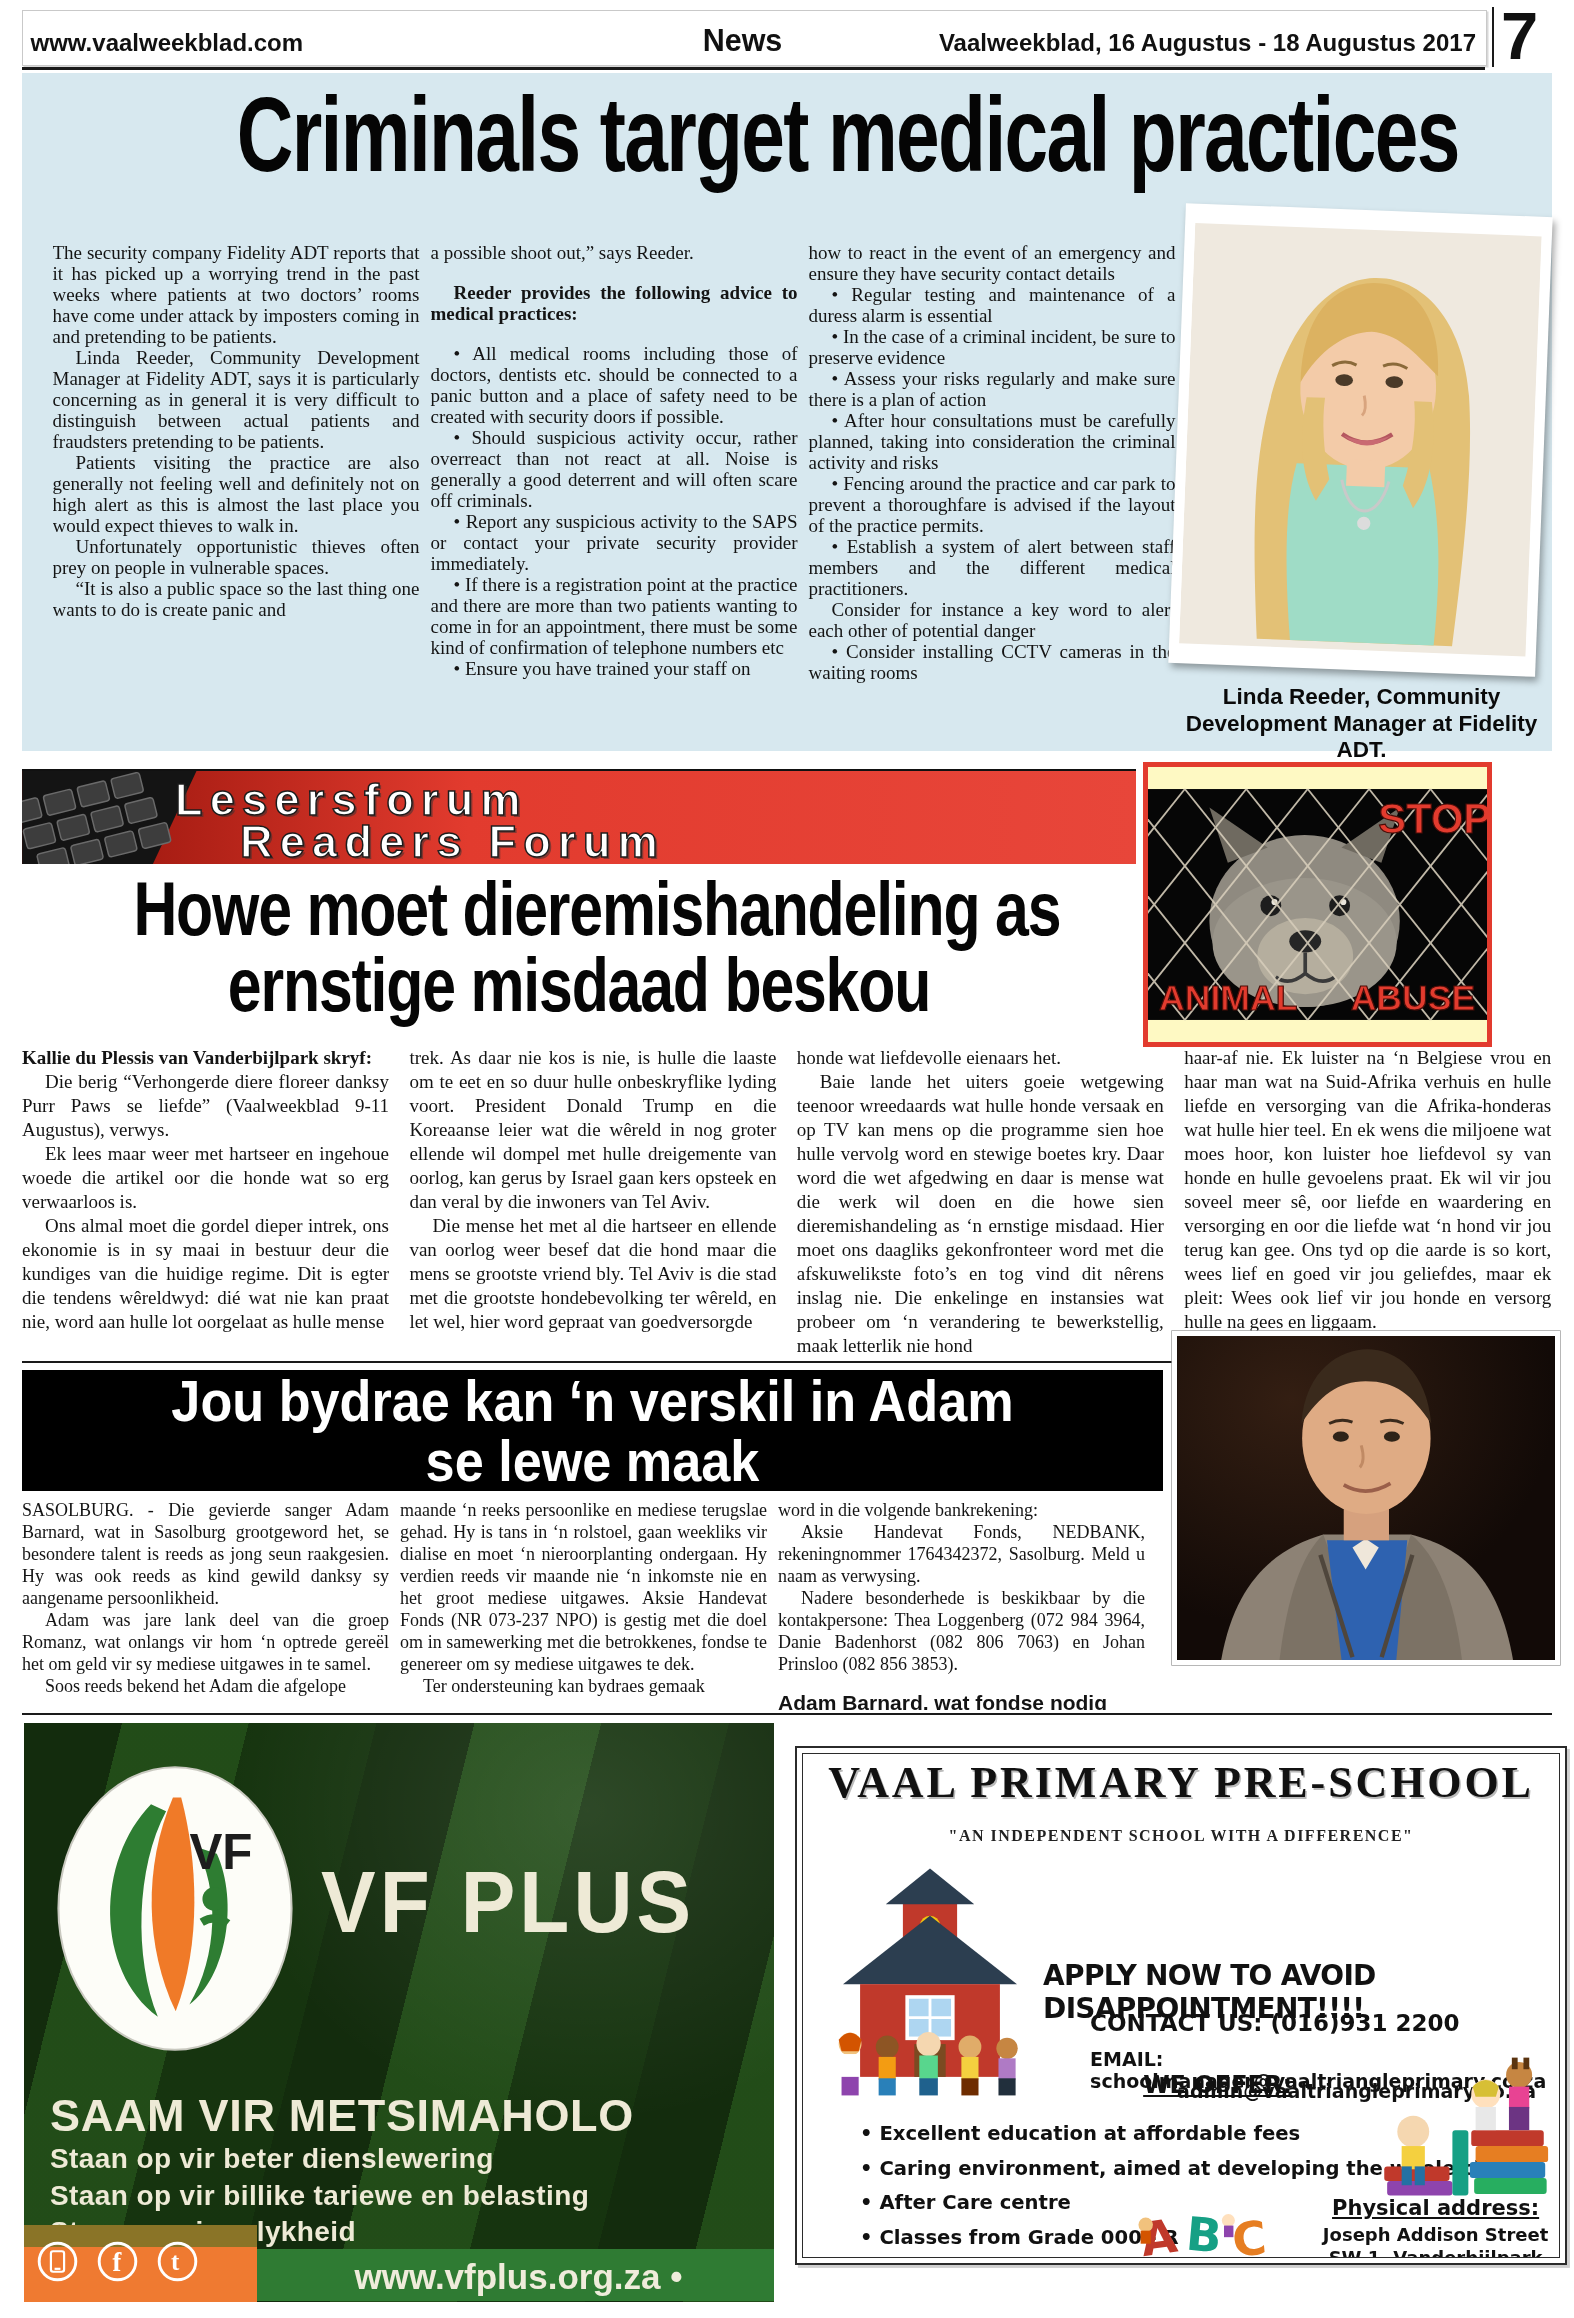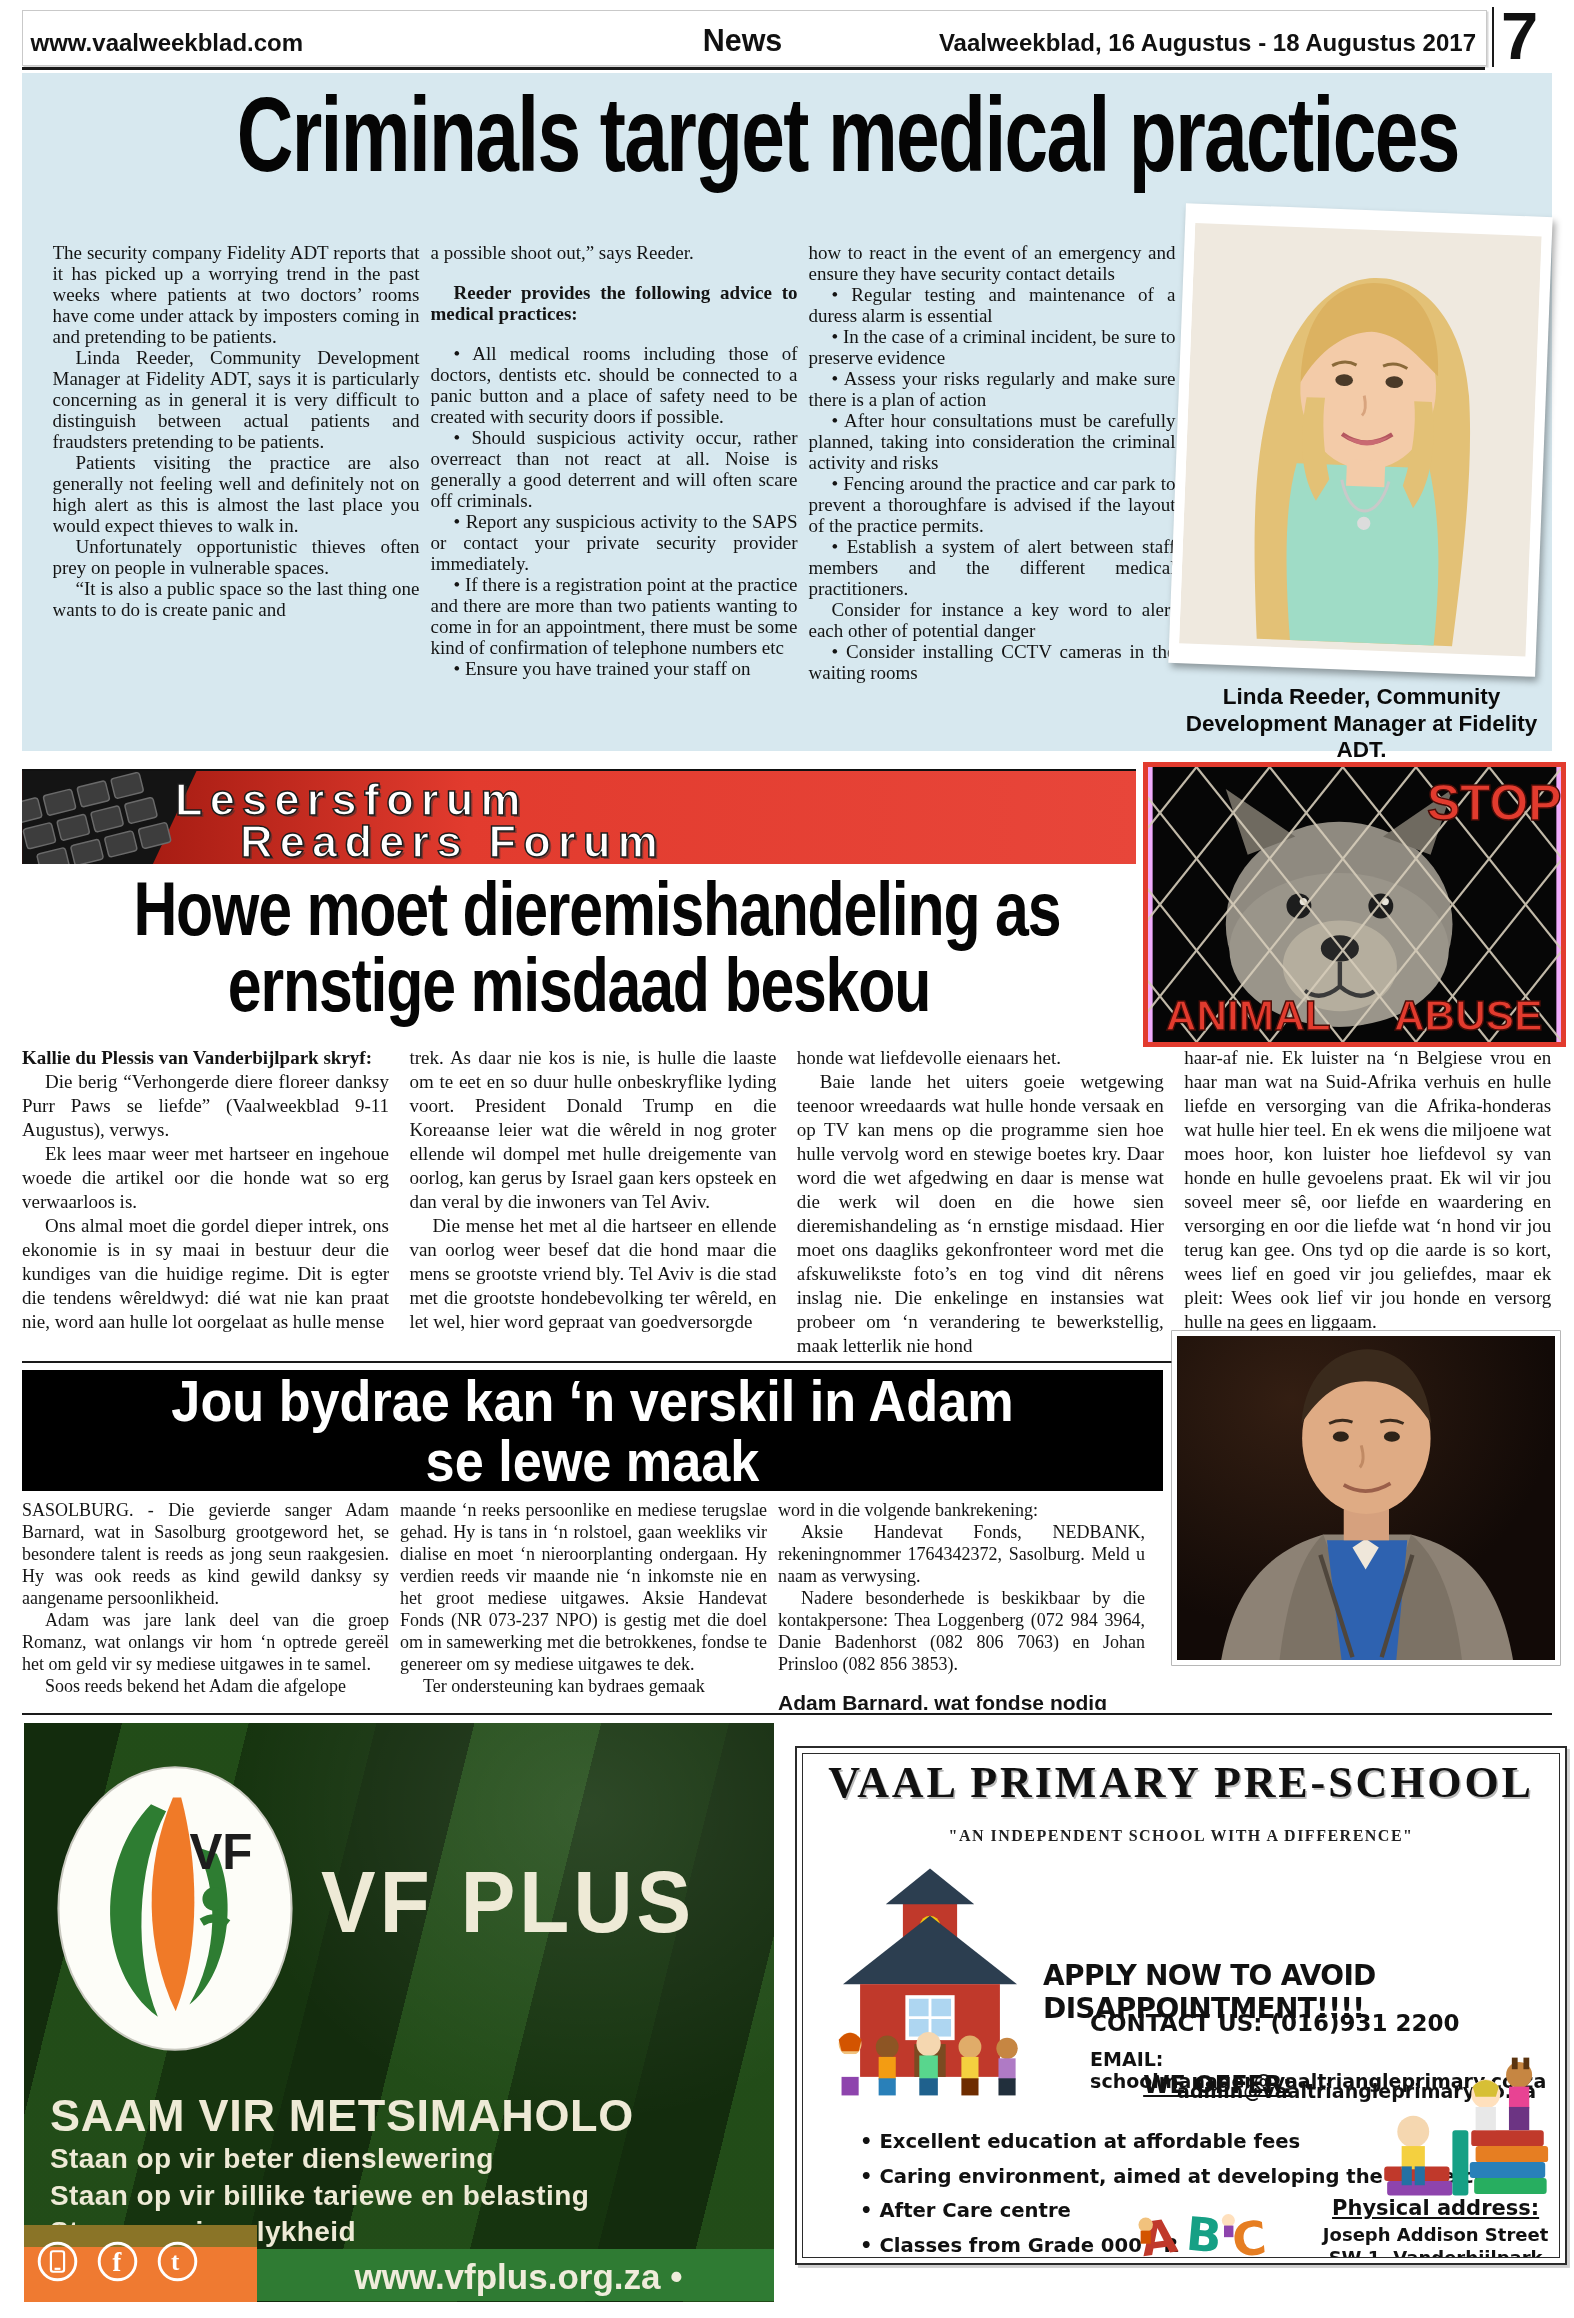--- a/index.html
+++ b/index.html
@@ -36,21 +36,21 @@
   .caption1{position:absolute;left:1156px;top:611px;width:367px;font-size:22.5px;font-weight:bold;line-height:1.18;color:#0a0a0a;text-align:center;}
 
   
   .forum-banner{position:absolute;left:22px;top:769px;width:1114px;height:93px;
                 background:linear-gradient(90deg,#8f1008,#e23b2e 40%,#e8463a);border-top:2.2px solid #111;overflow:hidden;}
   .kb{position:absolute;left:0;top:0;height:93px;width:240px;}
   .forum-banner .t1{position:absolute;left:153px;top:2.9px;font-size:45px;font-weight:bold;color:#fff;
       letter-spacing:7.3px;-webkit-text-stroke:1.5px #1c1c1c;text-shadow:2.2px 2.2px 0 #33333388;}
   .forum-banner .t2{position:absolute;left:218px;top:45px;font-size:45px;font-weight:bold;color:#fff;
       letter-spacing:7.3px;-webkit-text-stroke:1.5px #1c1c1c;text-shadow:2.2px 2.2px 0 #33333388;}
-  .dog-frame{position:absolute;left:1143px;top:762px;width:423px;height:285px;background:#f0abfc;
+  .dog-frame{position:absolute;left:1143px;top:762px;width:349px;height:285px;background:#fef9c3;
              border:5.8px solid #e23b2e;box-sizing:border-box;}
   .dog-frame svg{width:100%;height:100%;display:block;}
   .forum-headline{position:absolute;left:22px;top:871px;width:1114px;text-align:center;line-height:1.0;}
   .forum-headline .cond{font-size:76px;transform:scaleX(.80);transform-origin:center;letter-spacing:-1.5px;color:#060606;display:block;}
   .forum-cols{position:absolute;left:22px;top:1046px;width:1530px;height:308px;display:flex;gap:20.4px;overflow:hidden;}
   .forum-cols .col{width:367px;font-size:19px;line-height:24px;}
 
   .divider{position:absolute;left:22px;width:1530px;height:2.2px;background:#1a1a1a;}
 
   
@@ -92,21 +92,21 @@
           font-family:"Liberation Serif",serif;font-weight:bold;font-size:16px;letter-spacing:1.5px;color:#222;}
   .sc-house{position:absolute;left:20.4px;top:108px;width:214px;height:240px;}
   .sc-apply{position:absolute;left:240px;top:205px;width:509px;
             font-family:"DejaVu Sans",sans-serif;font-weight:bold;font-size:28px;letter-spacing:-0.7px;}
   .sc-line{font-family:"DejaVu Sans",sans-serif;font-weight:bold;}
   .sc-contact{position:absolute;left:287px;top:256px;font-size:23px;}
   .sc-email{position:absolute;left:287px;top:294px;font-size:19px;}
   .sc-admin{position:absolute;left:374px;top:326px;font-size:19px;}
   .sc-offerh{position:absolute;left:240px;top:317px;width:349px;text-align:center;font-size:24px;
              font-family:"DejaVu Sans",sans-serif;font-weight:bold;text-decoration:underline;}
-  .sc-bullets{position:absolute;left:57px;top:376px;font-family:"DejaVu Sans",sans-serif;font-weight:bold;font-size:19.6px;}
+  .sc-bullets{position:absolute;left:57px;top:368px;font-family:"DejaVu Sans",sans-serif;font-weight:bold;font-size:19.6px;}
   .sc-bullets div{margin-bottom:11.6px;}
   .sc-bullets div::before{content:"•  ";}
   .sc-kids{position:absolute;left:574px;top:289px;width:174px;height:167px;}
   .sc-abc{position:absolute;left:334px;top:452px;width:145px;height:58px;}
   .sc-addr-h{position:absolute;left:509px;top:442px;width:247px;text-align:center;font-size:21px;
              font-family:"DejaVu Sans",sans-serif;font-weight:bold;text-decoration:underline;}
   .sc-addr1{position:absolute;left:509px;top:470px;width:247px;text-align:center;font-size:18px;
             font-family:"DejaVu Sans",sans-serif;font-weight:bold;}
   .sc-addr2{position:absolute;left:509px;top:493px;width:247px;text-align:center;font-size:18px;
             font-family:"DejaVu Sans",sans-serif;font-weight:bold;}

